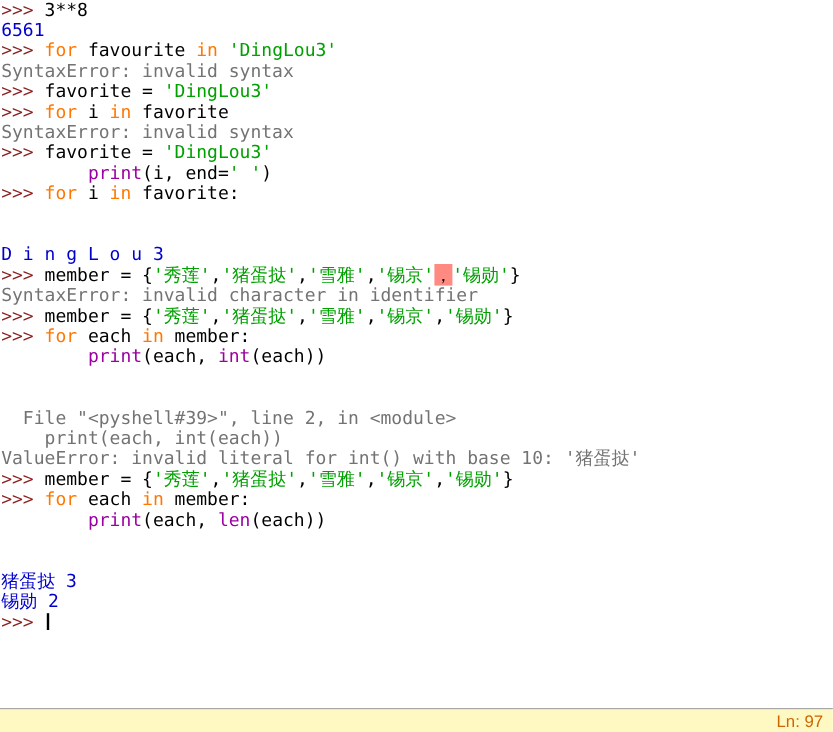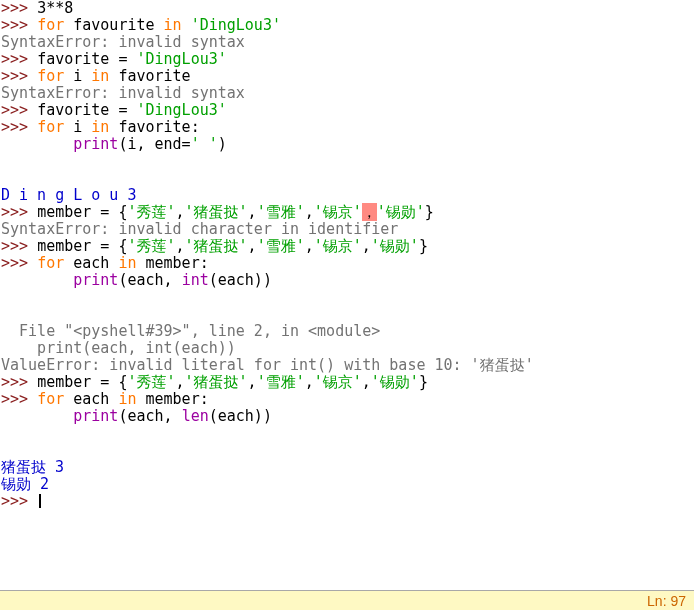--- a/index.html
+++ b/index.html
@@ -79,28 +79,29 @@
     white-space: pre;
   }
 </style>
 </head>
 <body>
 
 <div id="shell-window">
 
   <div id="shell-text">
       <div class="line"><span class="tok-prompt">&gt;&gt;&gt; </span><span class="tok-plain">3**8</span></div>
+      <div class="line"><span class="tok-output">6561</span></div>
       <div class="line"><span class="tok-prompt">&gt;&gt;&gt; </span><span class="tok-keyword">for</span><span class="tok-plain"> favourite </span><span class="tok-keyword">in</span><span class="tok-plain"> </span><span class="tok-string">'DingLou3'</span></div>
       <div class="line"><span class="tok-error">SyntaxError: invalid syntax</span></div>
       <div class="line"><span class="tok-prompt">&gt;&gt;&gt; </span><span class="tok-plain">favorite = </span><span class="tok-string">'DingLou3'</span></div>
       <div class="line"><span class="tok-prompt">&gt;&gt;&gt; </span><span class="tok-keyword">for</span><span class="tok-plain"> i </span><span class="tok-keyword">in</span><span class="tok-plain"> favorite</span></div>
       <div class="line"><span class="tok-error">SyntaxError: invalid syntax</span></div>
       <div class="line"><span class="tok-prompt">&gt;&gt;&gt; </span><span class="tok-plain">favorite = </span><span class="tok-string">'DingLou3'</span></div>
+      <div class="line"><span class="tok-plain">        </span><span class="tok-builtin">print</span><span class="tok-plain">(i, end=</span><span class="tok-string">' '</span><span class="tok-plain">)</span></div>
       <div class="line"><span class="tok-prompt">&gt;&gt;&gt; </span><span class="tok-keyword">for</span><span class="tok-plain"> i </span><span class="tok-keyword">in</span><span class="tok-plain"> favorite:</span></div>
-      <div class="line"><span class="tok-plain">        </span><span class="tok-builtin">print</span><span class="tok-plain">(i, end=</span><span class="tok-string">' '</span><span class="tok-plain">)</span></div>
       <div class="line blank"></div>
       <div class="line blank"></div>
       <div class="line"><span class="tok-output">D i n g L o u 3 </span></div>
       <div class="line"><span class="tok-prompt">&gt;&gt;&gt; </span><span class="tok-plain">member = {</span><span class="tok-string">'秀莲'</span><span class="tok-plain">,</span><span class="tok-string">'猪蛋挞'</span><span class="tok-plain">,</span><span class="tok-string">'雪雅'</span><span class="tok-plain">,</span><span class="tok-string">'锡京'</span><span class="tok-hilite">，</span><span class="tok-string">'锡勋'</span><span class="tok-plain">}</span></div>
       <div class="line"><span class="tok-error">SyntaxError: invalid character in identifier</span></div>
       <div class="line"><span class="tok-prompt">&gt;&gt;&gt; </span><span class="tok-plain">member = {</span><span class="tok-string">'秀莲'</span><span class="tok-plain">,</span><span class="tok-string">'猪蛋挞'</span><span class="tok-plain">,</span><span class="tok-string">'雪雅'</span><span class="tok-plain">,</span><span class="tok-string">'锡京'</span><span class="tok-plain">,</span><span class="tok-string">'锡勋'</span><span class="tok-plain">}</span></div>
       <div class="line"><span class="tok-prompt">&gt;&gt;&gt; </span><span class="tok-keyword">for</span><span class="tok-plain"> each </span><span class="tok-keyword">in</span><span class="tok-plain"> member:</span></div>
       <div class="line"><span class="tok-plain">        </span><span class="tok-builtin">print</span><span class="tok-plain">(each, </span><span class="tok-builtin">int</span><span class="tok-plain">(each))</span></div>
       <div class="line blank"></div>
       <div class="line blank"></div>

